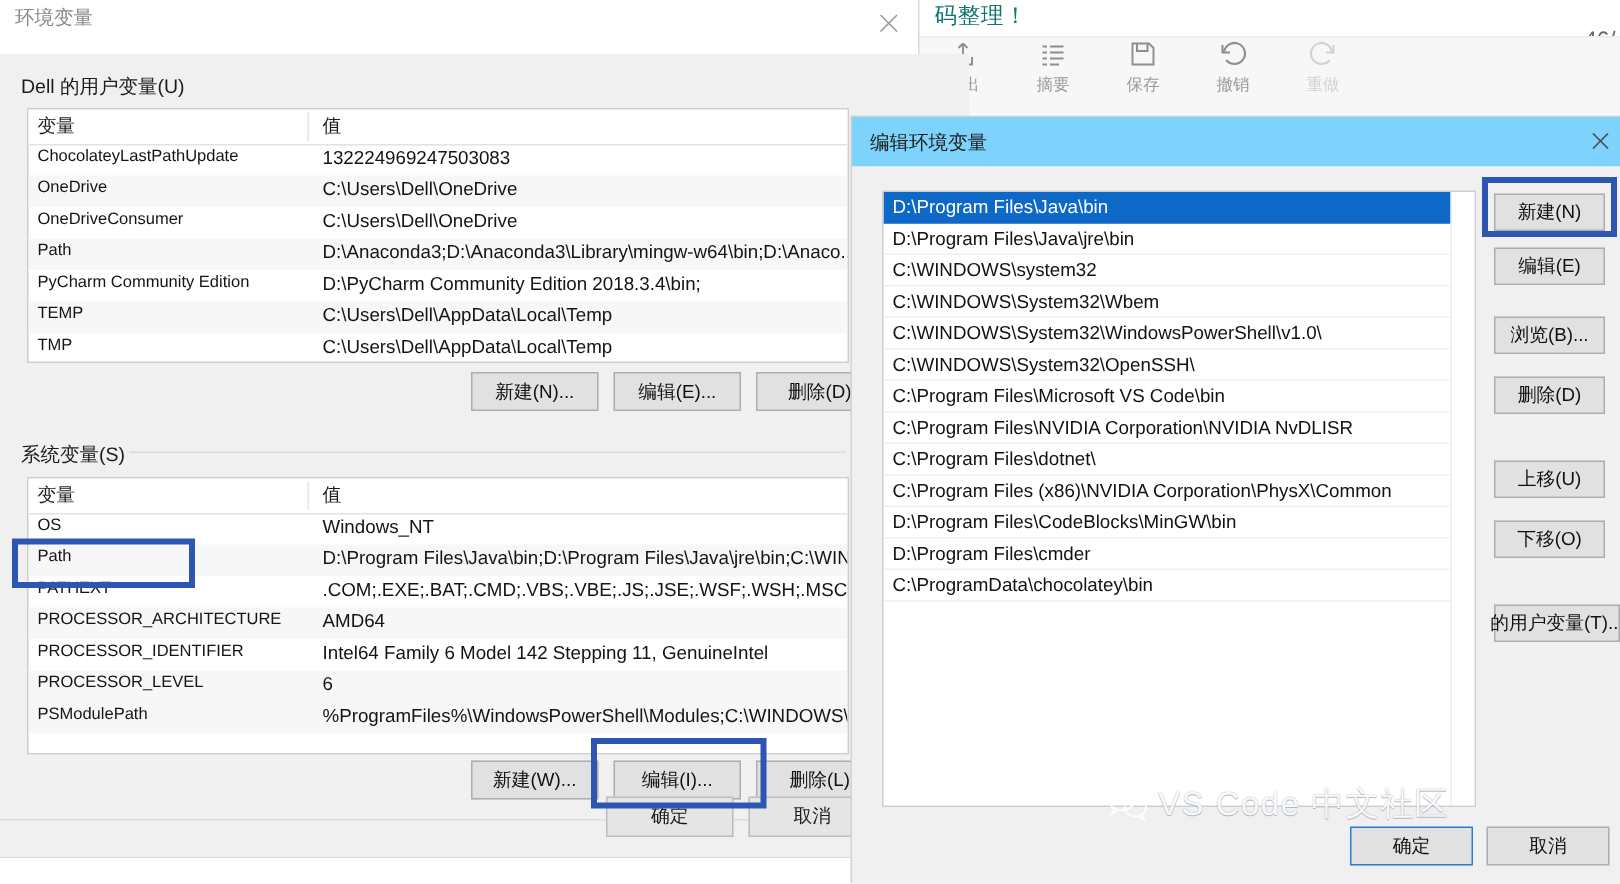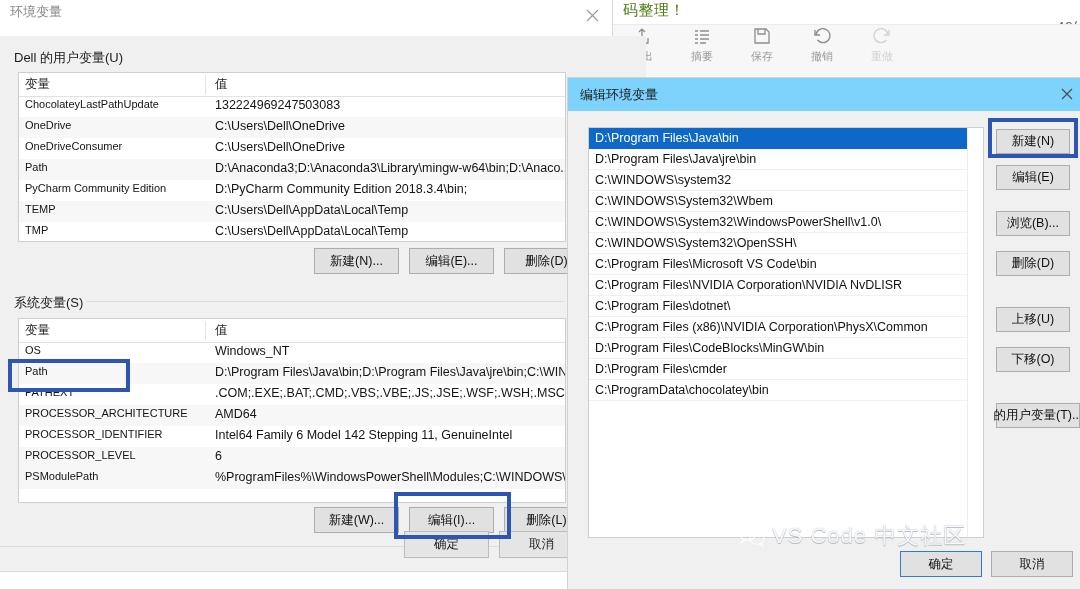--- a/index.html
+++ b/index.html
@@ -22,21 +22,21 @@
     left: 608px; top: 0; width: 472px; height: 589px;
     background: #ffffff;
     border-left: 1px solid #e2e2e2;
   }
   .bg-titlebar {
     position: absolute; left: 0; top: 0; right: 0; height: 24px;
     background: #ffffff;
   }
   .bg-title-text {
     position: absolute; left: 14px; top: 1px;
-    font-size: 15px; color: #4d7c0f; letter-spacing: .5px;
+    font-size: 15px; color: #0f766e; letter-spacing: .5px;
     white-space: nowrap;
   }
   .bg-count {
     position: absolute; right: 4px; top: 18px;
     font-size: 15px; color: #666;
   }
   .bg-toolbar {
     position: absolute; left: 0; top: 24px; right: 0; height: 52px;
     background: #f7f7f7;
     border-top: 1px solid #ebebeb;

